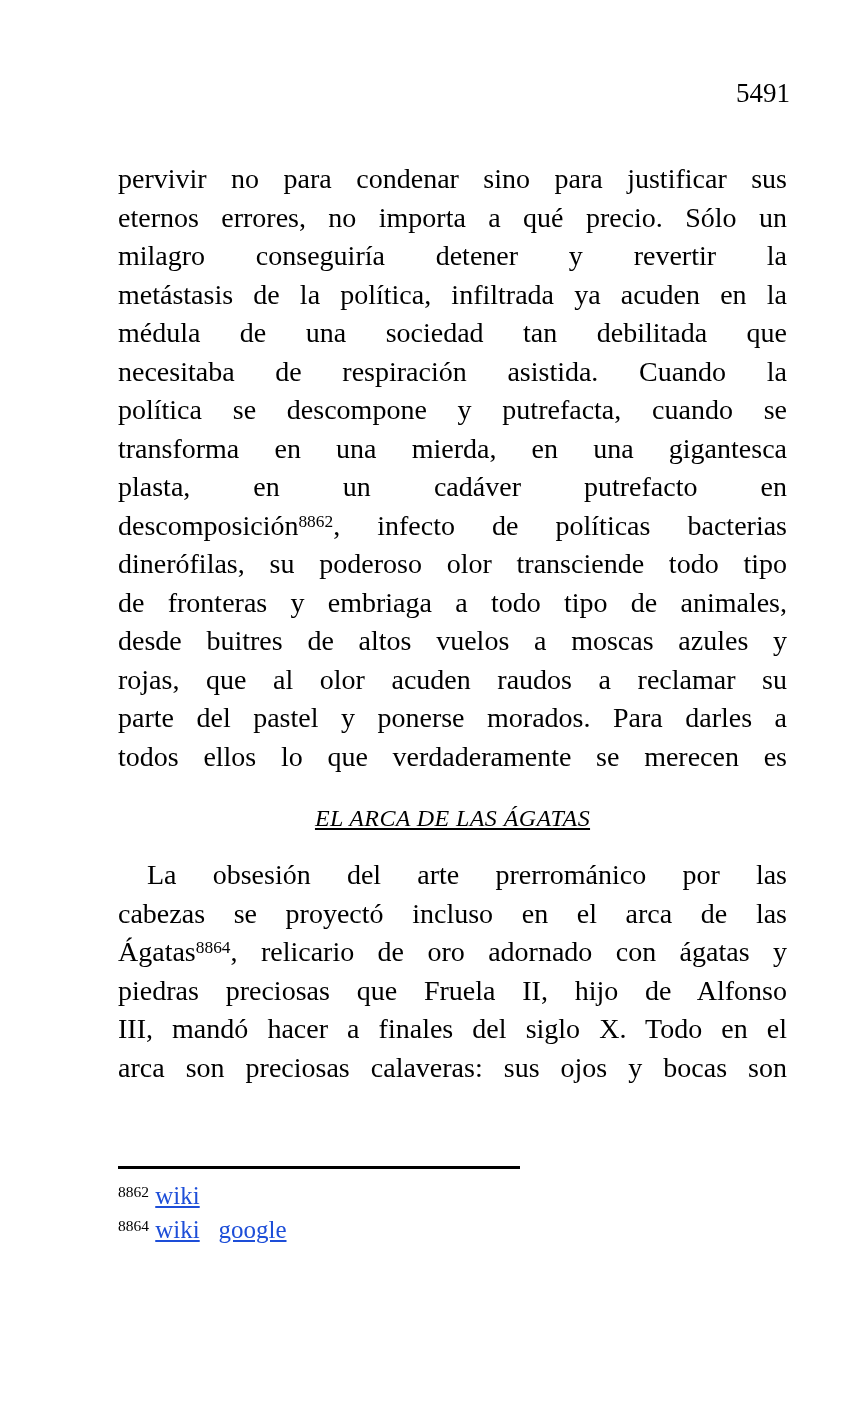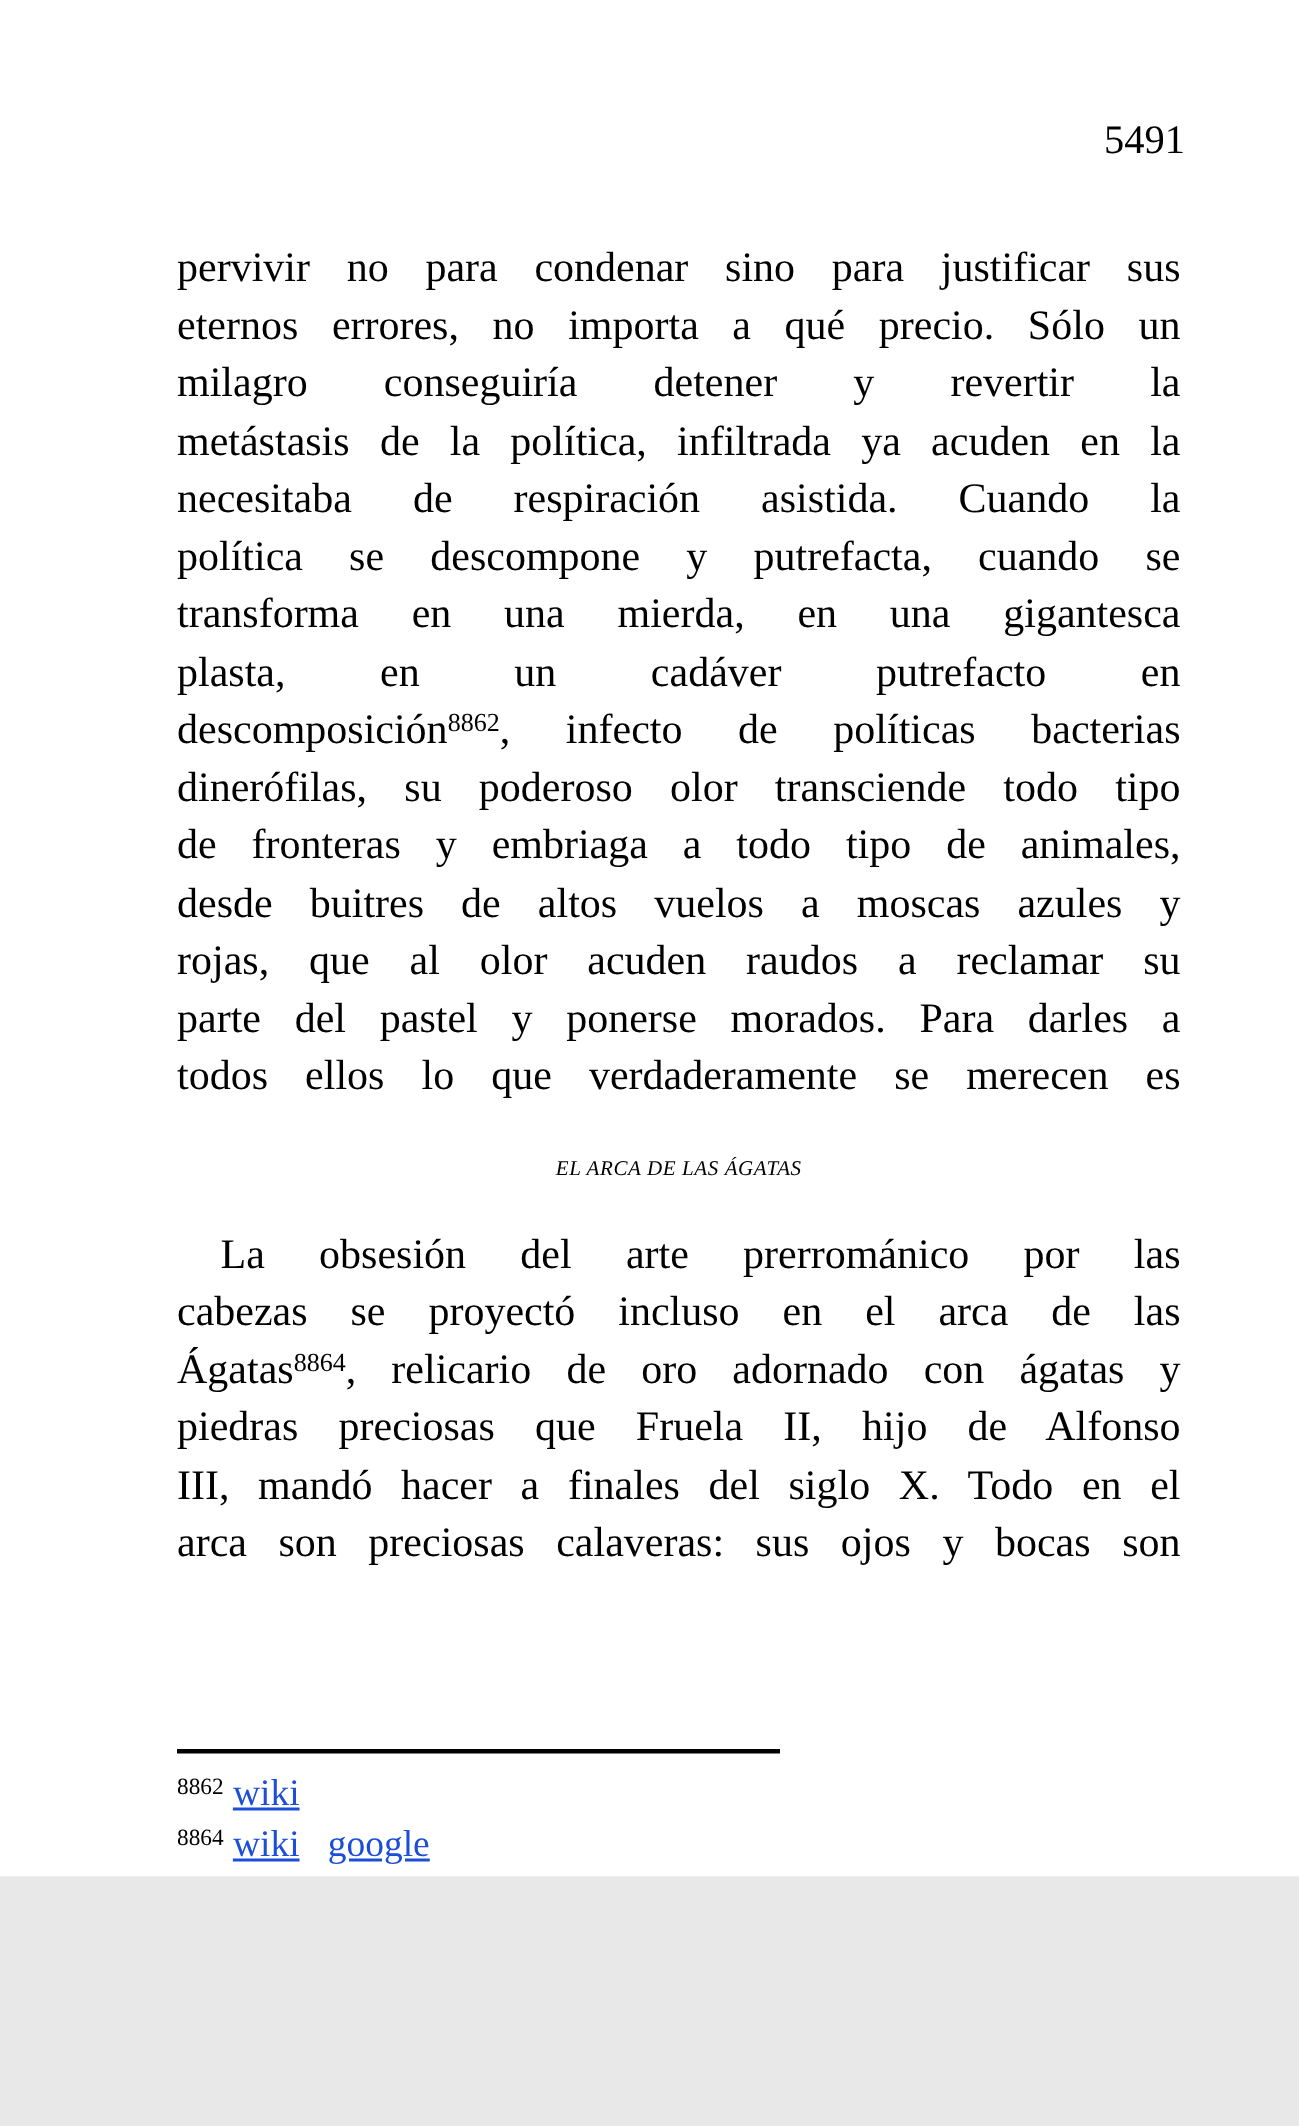--- a/index.html
+++ b/index.html
@@ -1,19 +1,19 @@
 <!DOCTYPE html>
 <html><head>
 <meta charset="utf-8">
 <style>
   html, body { margin: 0; padding: 0; background: #e8e8e8; }
   .page {
     position: relative;
     width: 866px;
-    height: 1251px;
+    height: 1417px;
     margin: 0 auto;
     background: #ffffff;
     color: #000000;
     font-family: "Liberation Serif", serif;
     overflow: hidden;
   }
   .pagenum {
     position: absolute;
     top: 78px;
     right: 76px;
@@ -28,26 +28,27 @@
   }
   .bline {
     font-size: 28px;
     line-height: 38.5px;
     text-align: justify;
     text-align-last: left;
   }
   .bline.j { text-align-last: justify; }
   .heading {
     font-style: italic;
-    font-size: 14px;
+    font-size: 24px;
     line-height: 30px;
     text-align: center;
     margin-top: 27px;
     margin-bottom: 15px;
     letter-spacing: 0.4px;
+    text-decoration: underline;
   }
   .footer {
     position: absolute;
     left: 118px;
     top: 1166px;
     width: 669px;
   }
   .fnrule {
     width: 402px;
     border: 0;
@@ -77,20 +78,21 @@
 
 <div class="page">
   <div class="pagenum">5491</div>
 
   <div class="column">
     <div id="para1">
         <div class="bline j"><span>pervivir no para condenar sino para justificar sus</span></div>
         <div class="bline j"><span>eternos errores, no importa a qué precio. Sólo un</span></div>
         <div class="bline j"><span>milagro conseguiría detener y revertir la</span></div>
         <div class="bline j"><span>metástasis de la política, infiltrada ya acuden en la</span></div>
+        <div class="bline j"><span>médula de una sociedad tan debilitada que</span></div>
         <div class="bline j"><span>necesitaba de respiración asistida. Cuando la</span></div>
         <div class="bline j"><span>política se descompone y putrefacta, cuando se</span></div>
         <div class="bline j"><span>transforma en una mierda, en una gigantesca</span></div>
         <div class="bline j"><span>plasta, en un cadáver putrefacto en</span></div>
         <div class="bline j"><span>descomposición</span><sup class="sup">8862</sup><span>, infecto de políticas bacterias</span></div>
         <div class="bline j"><span>dinerófilas, su poderoso olor transciende todo tipo</span></div>
         <div class="bline j"><span>de fronteras y embriaga a todo tipo de animales,</span></div>
         <div class="bline j"><span>desde buitres de altos vuelos a moscas azules y</span></div>
         <div class="bline j"><span>rojas, que al olor acuden raudos a reclamar su</span></div>
         <div class="bline j"><span>parte del pastel y ponerse morados. Para darles a</span></div>

